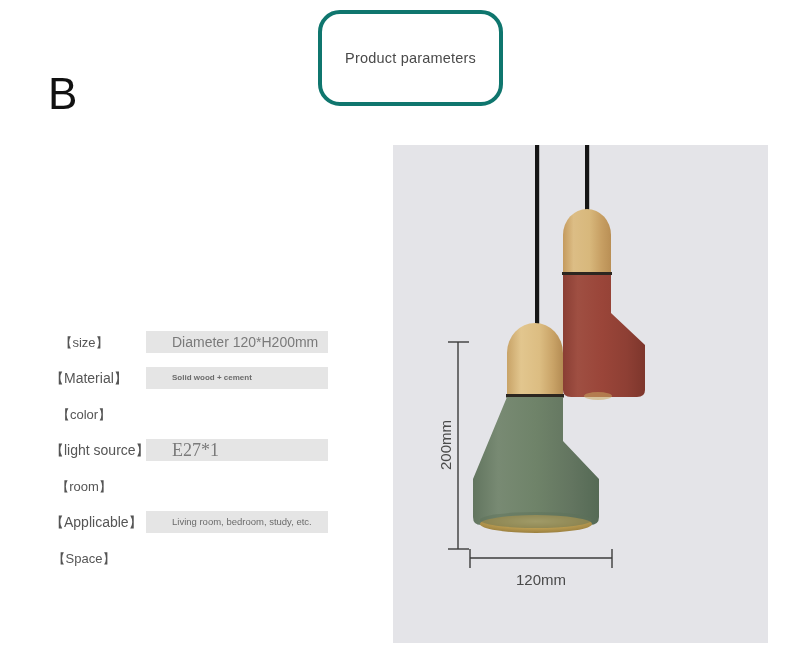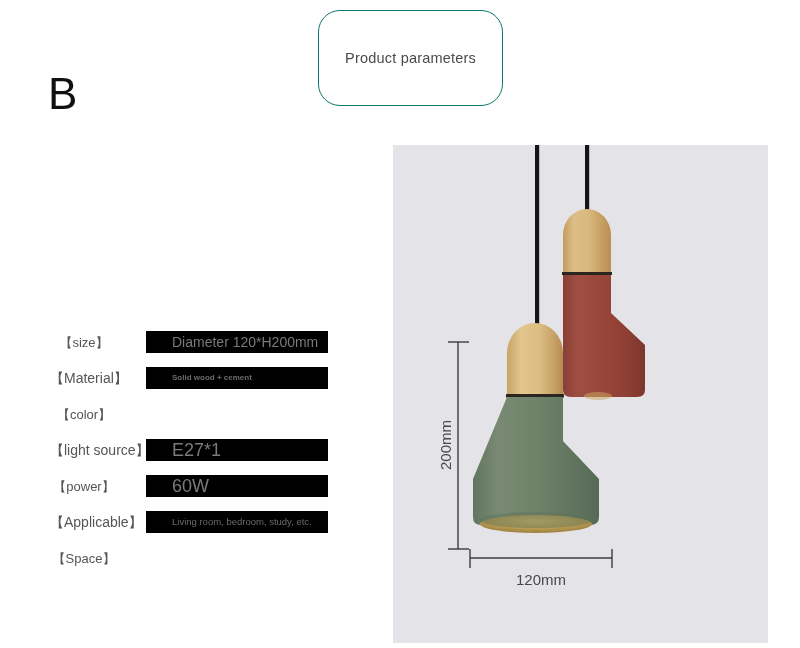--- a/index.html
+++ b/index.html
@@ -32,21 +32,21 @@
     font-family: "Liberation Sans", sans-serif;
   }
 
   
   .header-pill {
     position: absolute;
     left: 318px;
     top: 10px;
     width: 185px;
     height: 96px;
-    border: 1px solid #0f766e;
+    border: 4px solid #0f766e;
     border-radius: 22px;
     background: #ffffff;
     display: flex;
     align-items: center;
     justify-content: center;
   }
   .header-pill-label {
     font-size: 14.5px;
     color: #4a4a4a;
     font-family: "Liberation Sans", sans-serif;
@@ -75,35 +75,35 @@
     color: #555555;
     font-family: "Liberation Sans", sans-serif;
     white-space: nowrap;
     line-height: 1;
   }
   .spec-label.sz-lg { font-size: 13px; }
   .spec-label.sz-sm { font-size: 14px; }
   .spec-value-bar {
     flex: 1 1 auto;
     height: 22px;
-    background: #000000;
+    background: #e5e5e5;
     display: flex;
     align-items: center;
     padding-left: 26px;
   }
   .spec-value {
     color: #6b6b6b;
     font-family: "Liberation Sans", sans-serif;
     white-space: nowrap;
     line-height: 1;
   }
   .spec-value.vsz-lg { font-size: 14px; color:#7a7a7a; }
   .spec-value.vsz-md { font-size: 9.5px; }
   .spec-value.vsz-sm { font-size: 8px; font-weight: bold; }
-  .spec-value.vsz-xl { font-size: 18px; color:#7a7a7a; }
+  .spec-value.vsz-xl { font-size: 18px; color:#7a7a7a;font-family:Liberation Serif, serif; }
 
   
   .photo-panel {
     position: absolute;
     left: 393px;
     top: 145px;
     width: 375px;
     height: 498px;
     background: #e4e4e8;
     overflow: hidden;
@@ -148,24 +148,21 @@
     </div>
 
     <div class="spec-row">
       <div class="spec-label sz-sm">【light source】</div>
       <div class="spec-value-bar">
         <span class="spec-value vsz-xl">E27*1</span>
       </div>
     </div>
 
     <div class="spec-row">
-      <div class="spec-label sz-lg">【power】</div>
-      <div class="spec-value-bar">
-        <span class="spec-value vsz-xl">60W</span>
-      </div>
+      <div class="spec-label sz-lg">【room】</div>
     </div>
 
     <div class="spec-row">
       <div class="spec-label sz-sm">【Applicable】</div>
       <div class="spec-value-bar">
         <span class="spec-value vsz-md">Living room, bedroom, study, etc.</span>
       </div>
     </div>
 
     <div class="spec-row">

